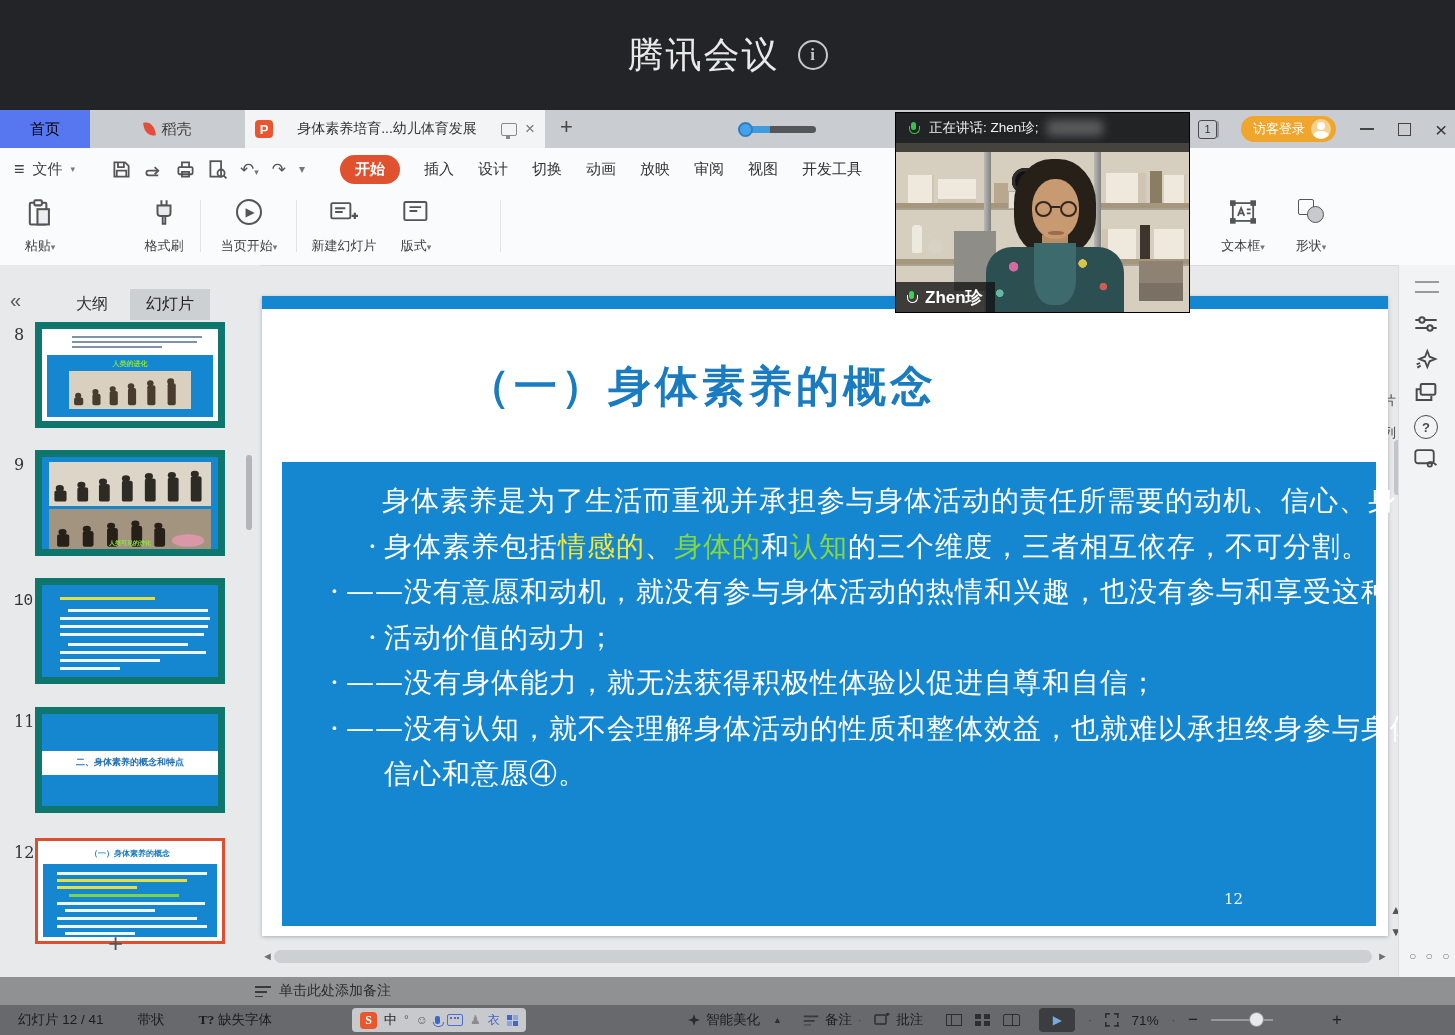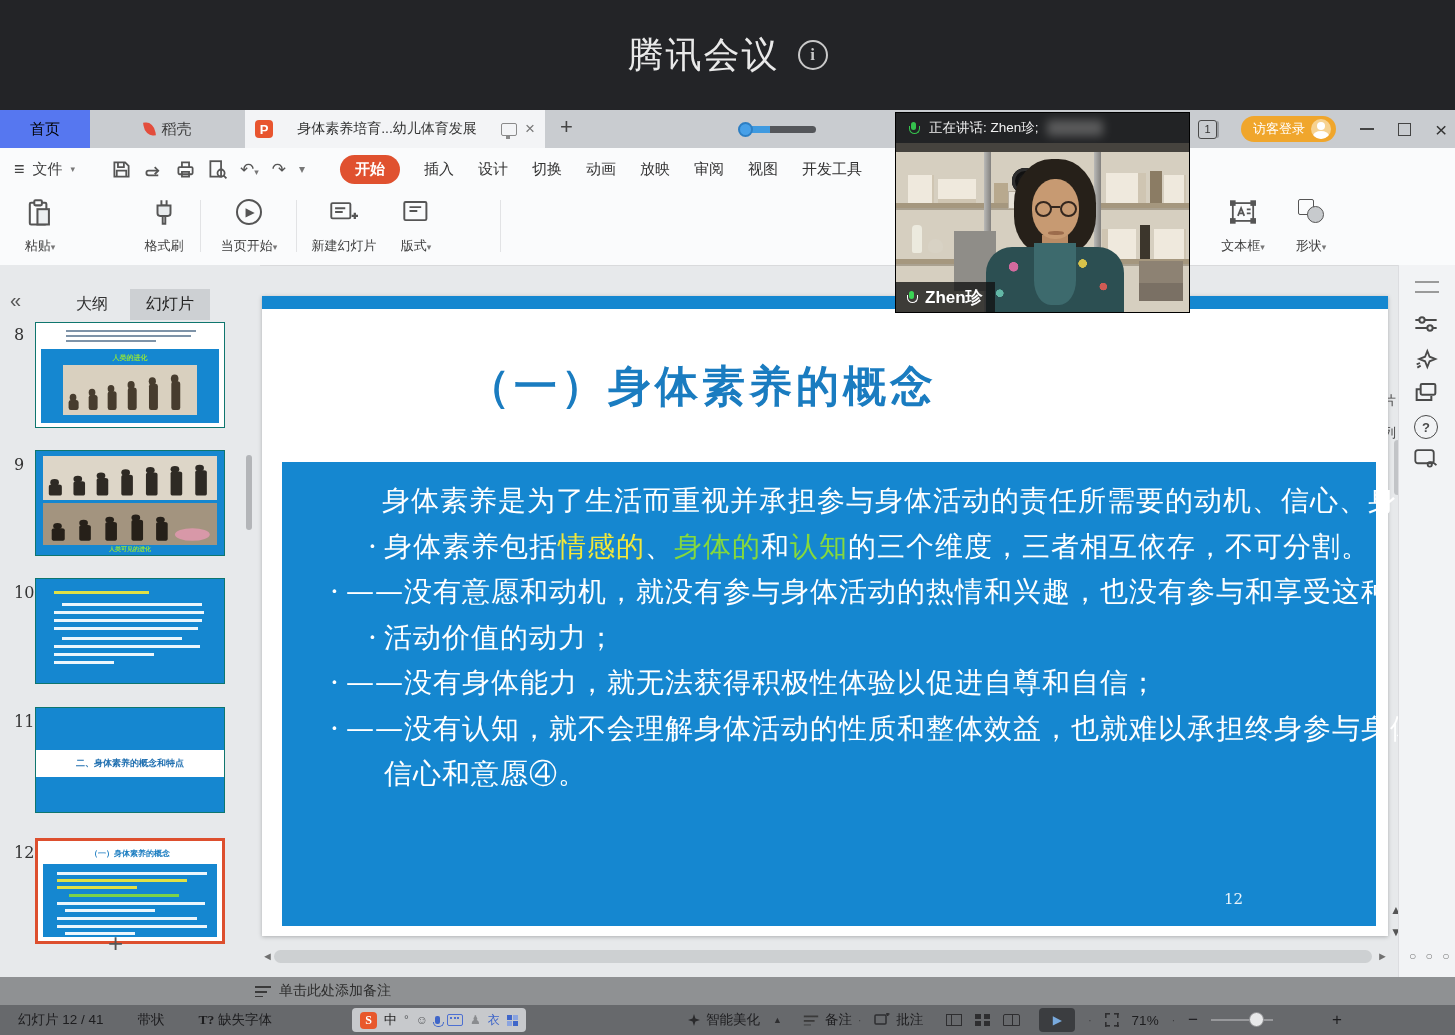--- a/index.html
+++ b/index.html
@@ -128,21 +128,21 @@
   .mic-w:after{border-color:#fff;}
 
   
   .sidebar{position:absolute;left:0;top:265px;width:260px;height:712px;background:#e7e9eb;}
   .sb-head{position:absolute;left:0;top:22px;width:100%;height:34px;display:flex;align-items:center;font-size:16px;color:#333;}
   .sb-col{position:absolute;left:10px;font-size:20px;color:#555;top:2px;}
   .sb-tabs{position:absolute;left:60px;display:flex;gap:6px;}
   .sb-tab{padding:5px 16px;}
   .sb-tab.act{background:#cdd0d3;color:#222;}
   .tnum{position:absolute;left:14px;font-size:16px;color:#333;font-family:"DejaVu Serif",serif;}
-  .thumb{position:absolute;left:35px;width:190px;height:106px;background:#fff;border:1px solid #0f766e;box-sizing:border-box;overflow:hidden;}
+  .thumb{position:absolute;left:35px;width:190px;height:106px;background:#fff;border:7px solid #0f766e;box-sizing:border-box;overflow:hidden;}
   .thumb.sel{border:3px solid #dd4f2e;}
   .tl{position:absolute;height:2px;background:#7e93a8;}
   .bluepanel{position:absolute;background:#1587d0;}
   .tcap{position:absolute;width:100%;text-align:center;color:#8ee23e;font-weight:bold;}
   .evo-box{position:absolute;background:#d9d0bf;}
   .t11-band{position:absolute;left:0;top:40%;width:100%;height:26%;background:#fff;display:flex;align-items:center;justify-content:center;}
   .t11-band span{color:#1f6fb0;font-size:9px;font-family:"DejaVu Serif",serif;font-weight:bold;}
   .t12-title{position:absolute;left:0;top:7px;width:100%;text-align:center;color:#1a7cc0;font-size:8px;font-family:"DejaVu Serif",serif;font-weight:bold;}
   .stripe{position:absolute;height:2.5px;background:#fff;opacity:.92;}
   .stripe.y{background:#f2e73a;}
@@ -522,21 +522,21 @@
             <circle cx="81" cy="16" r="3"></circle>
                 <rect x="78" y="18" width="8" height="18" rx="2"></rect>
               </g>
             <ellipse cx="103" cy="30" rx="12" ry="6" fill="#d898a8"></ellipse>
           </svg>
         </div>
         <span class="tcap" style="bottom:1px;font-size:6px;">人类可见的进化</span>
       </div>
     </div>
 
-    <span class="tnum" style="top:318px;">10</span>
+    <span class="tnum" style="top:327px;font-family:Liberation Mono, monospace;">10</span>
     <div class="thumb" style="top:313px;">
       <div class="bluepanel" style="left:0;top:0;right:0;bottom:0;">
         <span class="stripe y" style="left:18px;top:12px;width:95px;"></span>
         <span class="stripe" style="left:26px;top:24px;width:140px;"></span>
         <span class="stripe" style="left:18px;top:32px;width:150px;"></span>
         <span class="stripe" style="left:18px;top:40px;width:148px;"></span>
         <span class="stripe" style="left:18px;top:48px;width:144px;"></span>
         <span class="stripe" style="left:26px;top:58px;width:120px;"></span>
         <span class="stripe" style="left:18px;top:66px;width:146px;"></span>
         <span class="stripe" style="left:18px;top:74px;width:100px;"></span>

